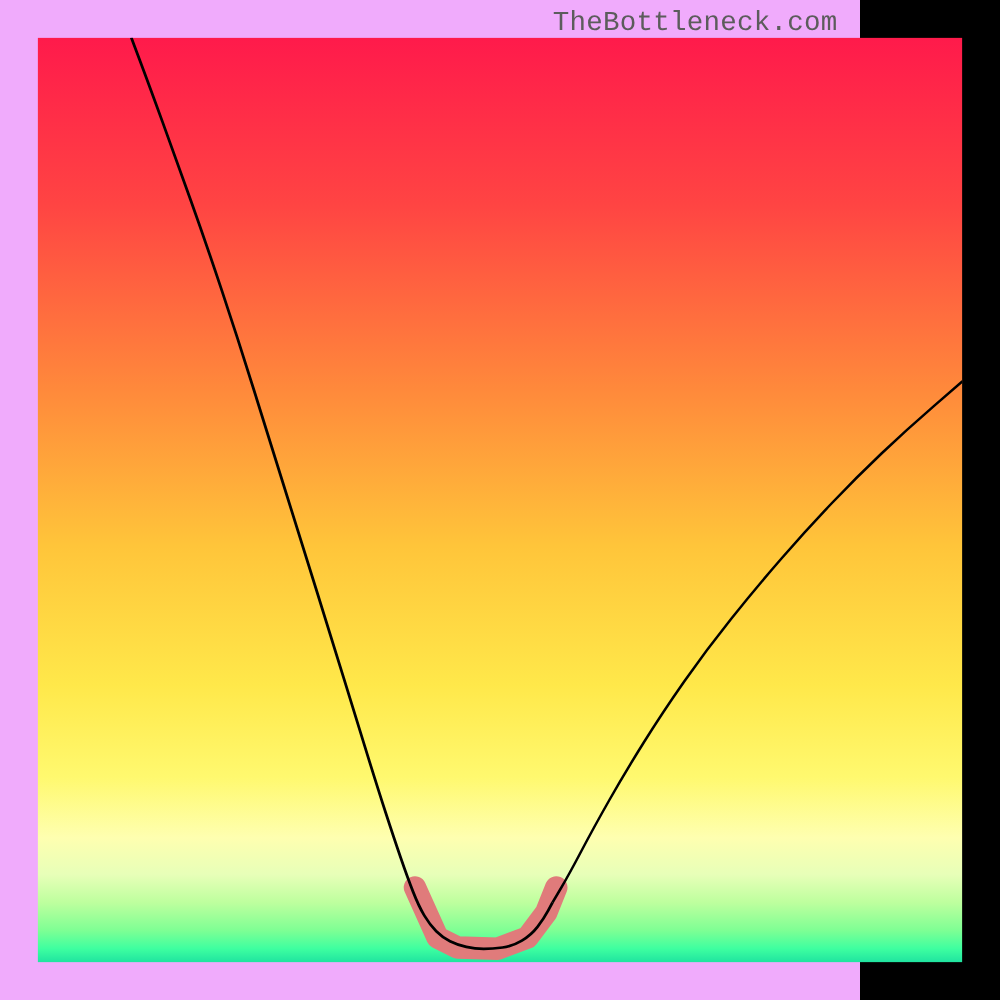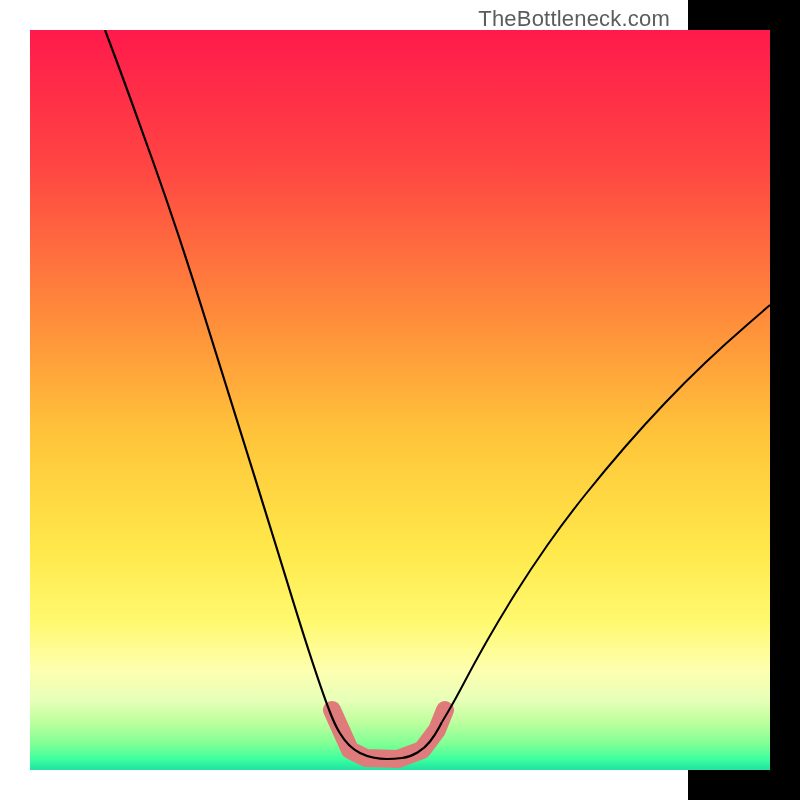--- a/index.html
+++ b/index.html
@@ -10,21 +10,22 @@
     background: #000;
     overflow: hidden;
     font-family: Arial, Helvetica, sans-serif;
   }
   .frame {
     position: absolute;
     left: 0;
     top: 0;
     width: 688px;
     height: 800px;
-    background: #ffffff;
+    background: #f0abfc;
+    font-family: Liberation Mono, monospace;
   }
   .plot {
     position: absolute;
     left: 30px;
     top: 30px;
     width: 740px;
     height: 740px;
     overflow: hidden;
   }
   .gradient {

